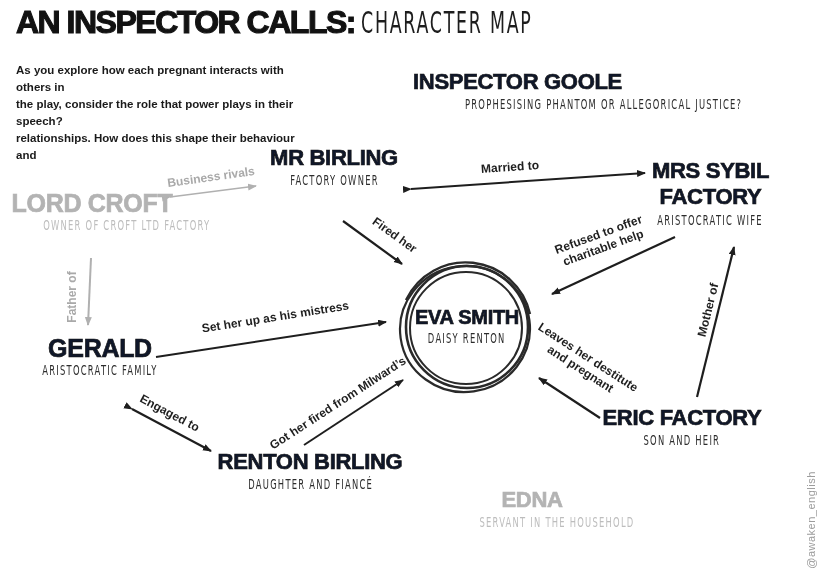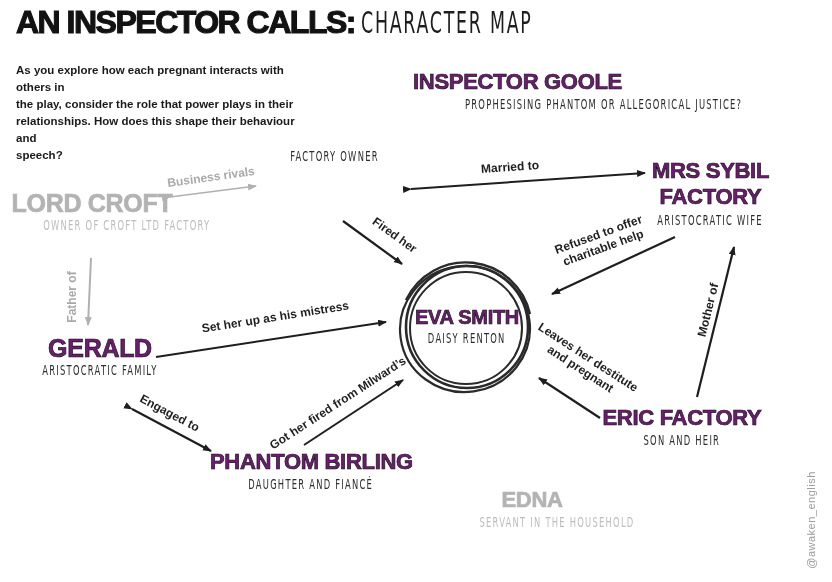--- a/index.html
+++ b/index.html
@@ -12,21 +12,21 @@
               letter-spacing:-1.5px;color:#121212;-webkit-text-stroke:1.1px #121212;}
   .title-sub{display:inline-block;font-family:"DejaVu Sans",sans-serif;font-weight:400;
              font-size:30px;letter-spacing:3px;color:#1d1d1d;transform:scale(0.58,1.0);
              transform-origin:left center;margin-left:6px;vertical-align:baseline;}
   .intro{position:absolute;left:16px;top:62px;width:290px;font-size:11.5px;font-weight:700;
          line-height:17px;color:#1a1a1a;}
 
   
   .char{position:absolute;text-align:center;}
   .char .name{font-weight:900;font-size:22px;line-height:24px;letter-spacing:-0.3px;
-              color:#701a75;-webkit-text-stroke:0.7px #161616;white-space:nowrap;}
+              color:#0f172a;-webkit-text-stroke:0.7px #161616;white-space:nowrap;}
   .char .role{display:inline-block;font-family:"DejaVu Sans",sans-serif;font-size:13.5px;
               letter-spacing:2px;color:#2c2c2c;transform:scale(0.62,1.08);
               transform-origin:center top;white-space:nowrap;margin-top:1px;}
   .char.gray .name{color:#b3b3b3;-webkit-text-stroke:0.7px #b3b3b3;}
   .char.gray .role{color:#bdbdbd;}
 
   #char-inspector-goole{left:380px;top:70px;width:275px;}
   #char-mr-birling{left:234px;top:146px;width:200px;}
   #char-mrs-sybil-birling{left:608px;top:158px;width:205px;}
   #char-mrs-sybil-birling .name{line-height:26px;}
@@ -64,22 +64,22 @@
 </head>
 <body>
 
 <div class="canvas">
 
   <h1 class="page-title"><span class="title-main">AN INSPECTOR CALLS:</span><span class="title-sub">CHARACTER MAP</span></h1>
 
   <div class="intro">
     <div>As you explore how each pregnant interacts with others in</div>
     <div>the play, consider the role that power plays in their</div>
+    <div>speech?</div>
     <div>relationships. How does this shape their behaviour and</div>
-    <div>speech?</div>
   </div>
 
   <svg class="overlay" width="832" height="582" viewBox="0 0 832 582">
     <defs>
       <marker id="ah-black" markerWidth="10" markerHeight="8" refX="8" refY="3.5" orient="auto" markerUnits="userSpaceOnUse">
         <path d="M0,0 L9,3.5 L0,7 Z" fill="#1e1e1e"></path>
       </marker>
       <marker id="ah-gray" markerWidth="10" markerHeight="8" refX="8" refY="3.5" orient="auto" markerUnits="userSpaceOnUse">
         <path d="M0,0 L9,3.5 L0,7 Z" fill="#b0b0b0"></path>
       </marker>
@@ -103,41 +103,42 @@
     <line x1="304" y1="445" x2="403" y2="380" stroke="#1e1e1e" stroke-width="2" marker-end="url(#ah-black)"></line>
     <line x1="600" y1="418" x2="539" y2="378" stroke="#1e1e1e" stroke-width="2.2" marker-end="url(#ah-black)"></line>
   </svg>
 
   <div class="char" id="char-inspector-goole">
     <div class="name">INSPECTOR GOOLE</div>
     <div class="role">PROPHESISING PHANTOM OR ALLEGORICAL JUSTICE?</div>
   </div>
 
   <div class="char" id="char-mr-birling">
+    <div class="name">MR BIRLING</div>
     <div class="role">FACTORY OWNER</div>
   </div>
 
   <div class="char" id="char-mrs-sybil-birling">
     <div class="name">MRS SYBIL</div>
     <div class="name">FACTORY</div>
     <div class="role">ARISTOCRATIC WIFE</div>
   </div>
 
   <div class="char gray" id="char-lord-croft">
     <div class="name">LORD CROFT</div>
     <div class="role">OWNER OF CROFT LTD FACTORY</div>
   </div>
 
   <div class="char" id="char-gerald">
     <div class="name">GERALD</div>
     <div class="role">ARISTOCRATIC FAMILY</div>
   </div>
 
   <div class="char" id="char-sheila-birling">
-    <div class="name">PHANTOM BIRLING</div>
+    <div class="name">RENTON BIRLING</div>
     <div class="role">DAUGHTER AND FIANCÉ</div>
   </div>
 
   <div class="char" id="char-eric-birling">
     <div class="name">ERIC FACTORY</div>
     <div class="role">SON AND HEIR</div>
   </div>
 
   <div class="char gray" id="char-edna">
     <div class="name">EDNA</div>

